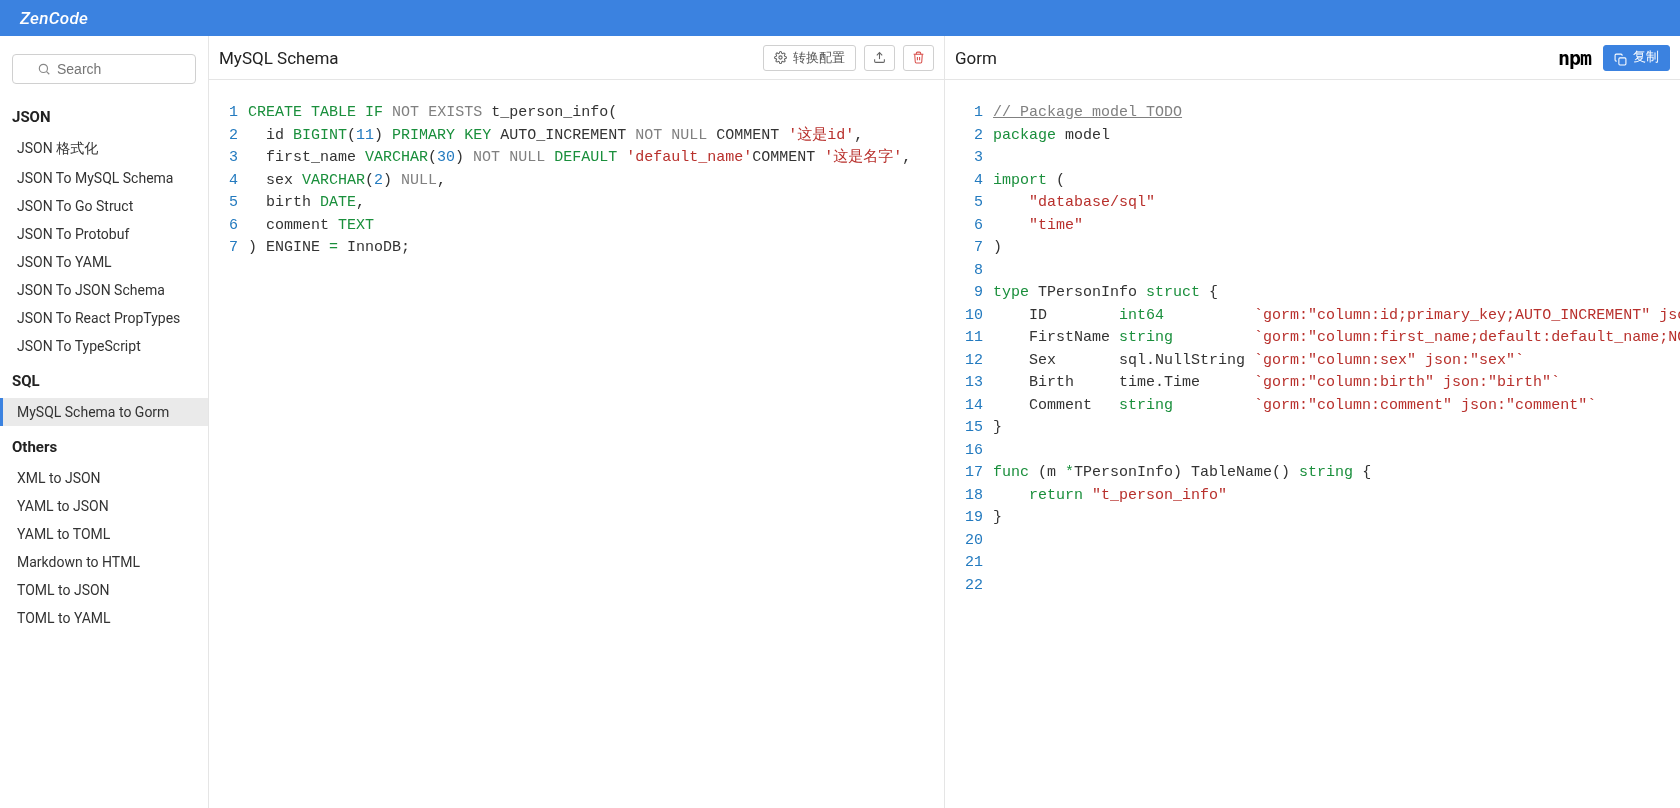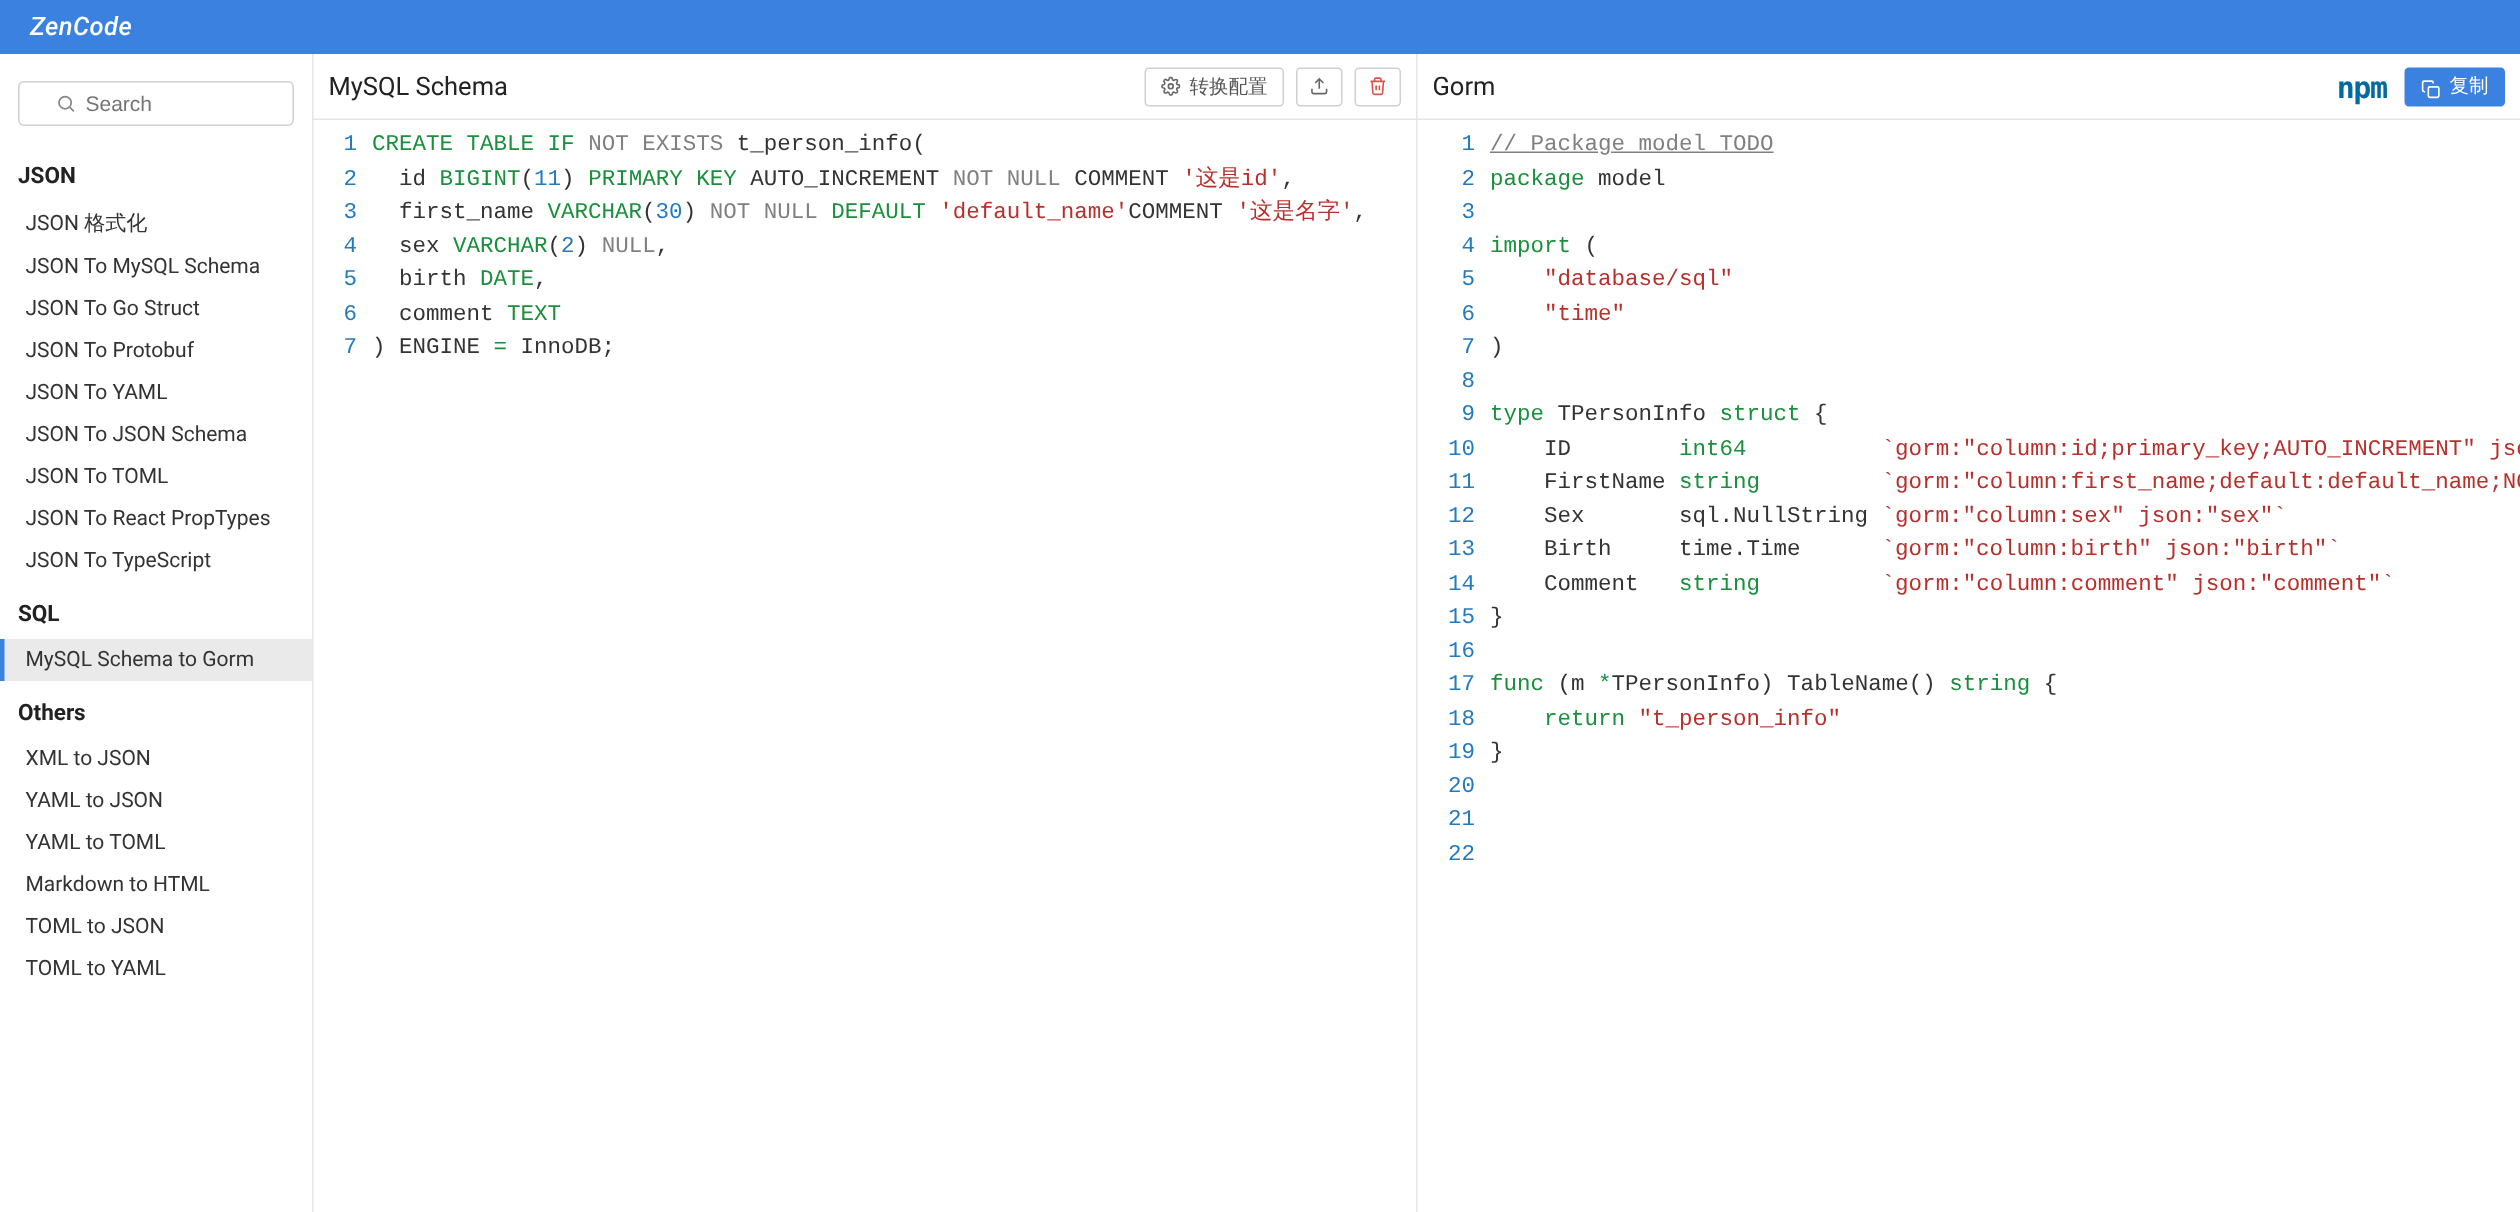--- a/index.html
+++ b/index.html
@@ -58,20 +58,21 @@
       border-left: 3px solid #3b82e0;
       padding-left: 14px;
     }
     .panels { flex: 1; display: flex; min-width: 0; }
     .panel {
       flex: 1;
       display: flex;
       flex-direction: column;
       min-width: 0;
       border-right: 1px solid #e5e5e5;
+      gap: 16px;
     }
     .panel:last-child { border-right: none; }
     .panel-header {
       height: 44px;
       display: flex;
       align-items: center;
       justify-content: space-between;
       padding: 0 10px;
       border-bottom: 1px solid #e5e5e5;
     }
@@ -95,21 +96,21 @@
     }
     .code { padding: 6px 10px 6px 0; white-space: pre; min-width: 0; }
     .line { min-height: 1.5em; }
     .kw { color: #1a8f3c; }          
     .type { color: #1a8f3c; }
     .num { color: #237abf; }         
     .gray { color: #808080; }        
     .str { color: #b8302c; }         
     .comment { color: #808080; text-decoration: underline; }
     .npm-logo {
-      font-family: monospace; font-weight: bold; color: #0369a1;
+      font-family: monospace; font-weight: bold; color: #000000;
       font-size: 20px; letter-spacing: -1px; margin-right: 4px;
     }
   </style>
 </head>
 <body>
 
 <div class="header">
   <span class="brand">ZenCode</span>
 </div>
 
@@ -126,21 +127,20 @@
       </div>
     </div>
     <div id="sidebar-groups">
         <div class="group-title">JSON</div>
         <div class="nav-item">JSON 格式化</div>
         <div class="nav-item">JSON To MySQL Schema</div>
         <div class="nav-item">JSON To Go Struct</div>
         <div class="nav-item">JSON To Protobuf</div>
         <div class="nav-item">JSON To YAML</div>
         <div class="nav-item">JSON To JSON Schema</div>
-        <div class="nav-item">JSON To TOML</div>
         <div class="nav-item">JSON To React PropTypes</div>
         <div class="nav-item">JSON To TypeScript</div>
         <div class="group-title">SQL</div>
         <div class="nav-item active">MySQL Schema to Gorm</div>
         <div class="group-title">Others</div>
         <div class="nav-item">XML to JSON</div>
         <div class="nav-item">YAML to JSON</div>
         <div class="nav-item">YAML to TOML</div>
         <div class="nav-item">Markdown to HTML</div>
         <div class="nav-item">TOML to JSON</div>

